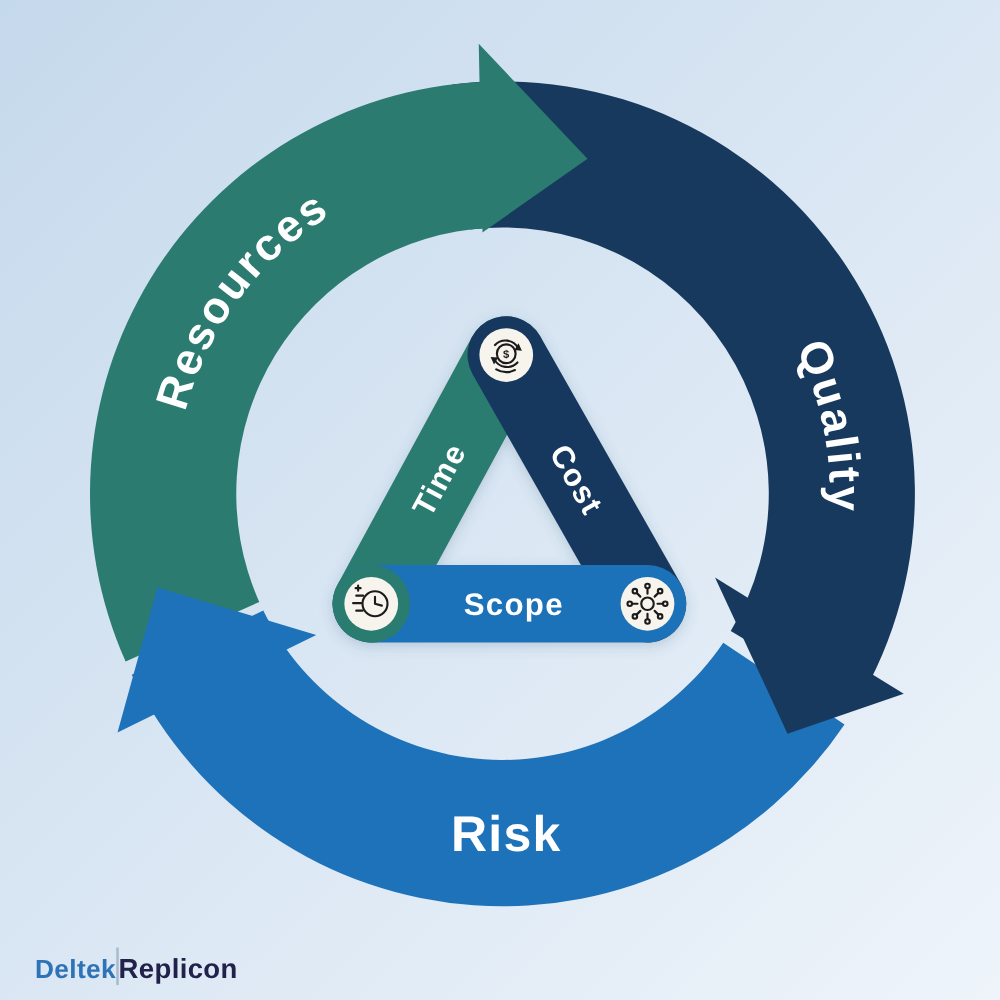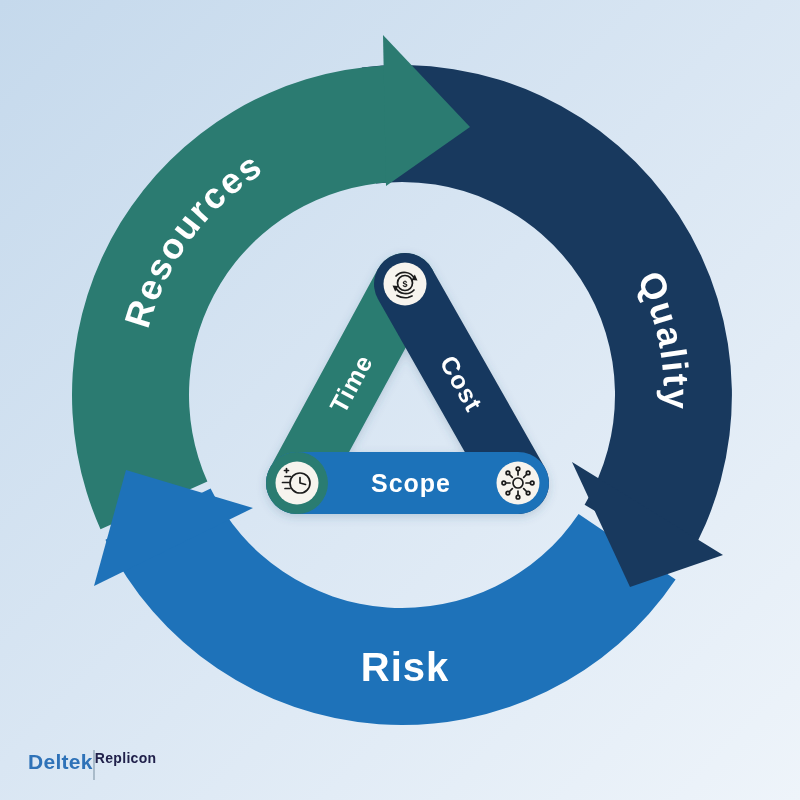--- a/index.html
+++ b/index.html
@@ -11,25 +11,25 @@
   }
   #diagram{position:absolute;left:0;top:0;}
   .ring-label{font-size:36px;font-weight:700;fill:#ffffff;letter-spacing:2px;}
   .risk-label{font-size:40px;font-weight:700;fill:#ffffff;letter-spacing:1px;}
   .bar-label{font-size:25px;font-weight:700;fill:#ffffff;letter-spacing:1px;text-anchor:middle;}
   .icon-stroke{stroke:#1b1b1b;stroke-width:1.7;fill:none;stroke-linecap:round;stroke-linejoin:round;}
   .icon-fill{fill:#1b1b1b;stroke:none;}
   .coin-symbol{font-size:9px;font-weight:700;fill:#1b1b1b;text-anchor:middle;}
   #logo{
     position:absolute;left:28px;top:750px;height:38px;
-    display:flex;align-items:flex-start;
+    display:flex;align-items:flex-end;
   }
   #logo .deltek{color:#2e72b8;font-size:21px;font-weight:700;letter-spacing:0.3px;}
   #logo .divider{width:2px;height:30px;background:#a9bbca;}
-  #logo .replicon{color:#21214b;font-size:14px;font-weight:700;letter-spacing:0.3px;}
+  #logo .replicon{color:#21214b;font-size:22px;font-weight:700;letter-spacing:0.3px;}
 </style>
 </head>
 <body>
 
 <svg id="diagram" width="800" height="800" viewBox="0 0 800 800">
   <defs>
     <path id="resPath" d="M 164.5,505.7 A 262,262 0 0 1 438.5,135.6" fill="none"></path>
     <path id="quaPath" d="M 491.6,148.8 A 262,262 0 0 1 580.7,586.6" fill="none"></path>
     <filter id="soft" x="-30%" y="-30%" width="160%" height="160%">
       <feDropShadow dx="0" dy="3" stdDeviation="5" flood-color="#3a5a7a" flood-opacity="0.22"></feDropShadow>

